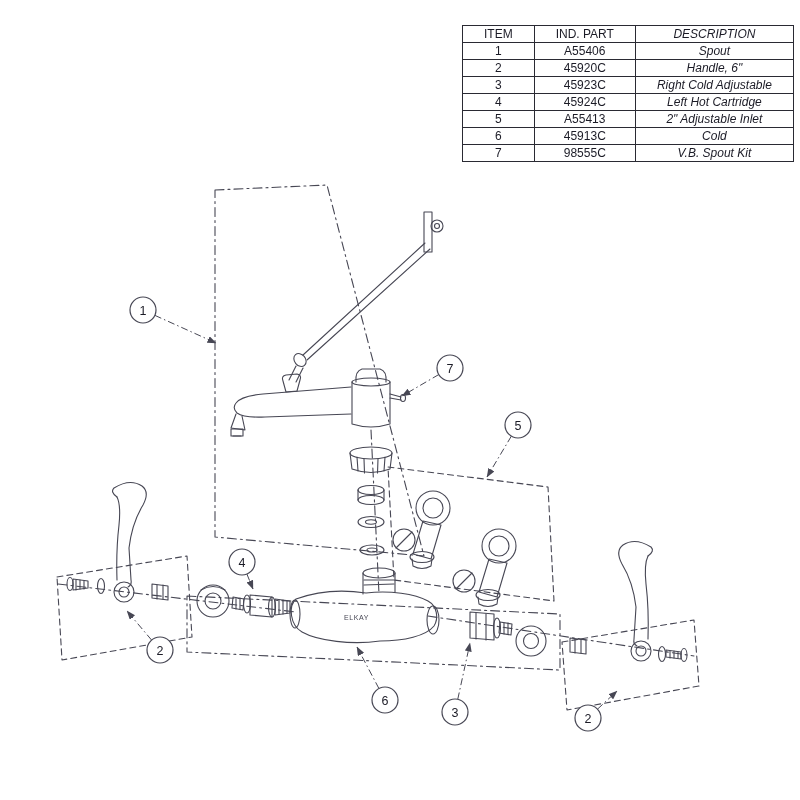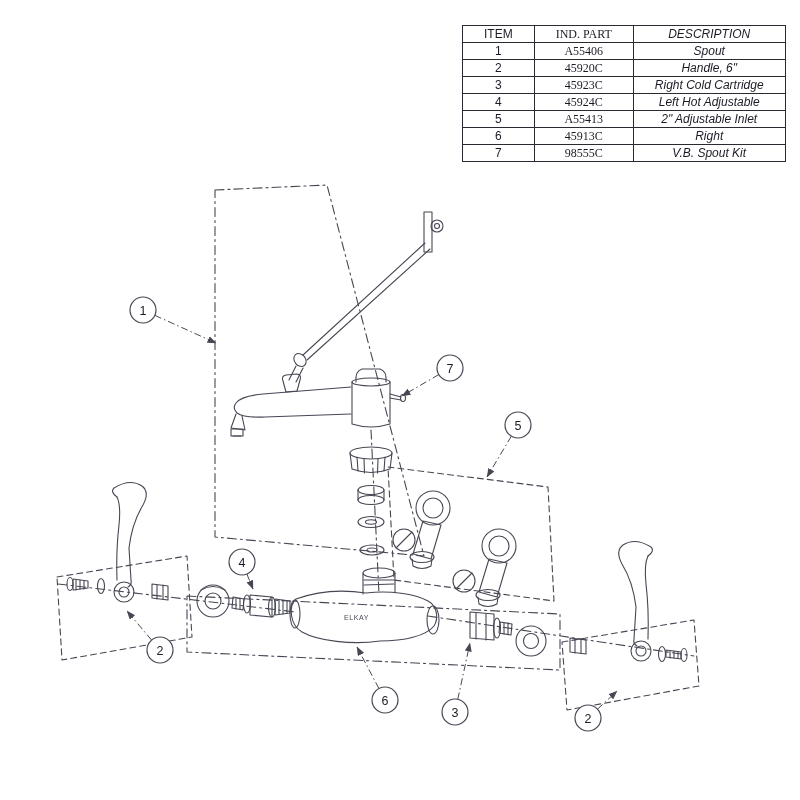--- a/index.html
+++ b/index.html
@@ -18,21 +18,21 @@
                   font-family:"Liberation Sans", sans-serif; stroke:none; }
   .brand { font-size:7px; letter-spacing:0.6px; fill:#474754; stroke:none;
            font-family:"Liberation Sans", sans-serif; }
 
   
   .parts-table-wrap { position:absolute; left:462px; top:25px; }
   table { border-collapse:collapse; font-size:12px; color:#1b1b26; background:#fff; }
   th, td { border:1px solid #2a2a33; padding:0 21px; text-align:center;
            height:17px; font-weight:normal; white-space:nowrap; }
   th:nth-child(1), td:nth-child(1) { width:48px; }
-  th:nth-child(2), td:nth-child(2) { width:94px;font-family:Liberation Serif, serif; }
+  th:nth-child(2), td:nth-child(2) { width:94px; }
   th:nth-child(3), td:nth-child(3) { width:132px;font-style:italic; }
   td.left { text-align:center; }
 </style>
 </head>
 <body>
 
 <div class="canvas">
 
   <svg id="diagram" viewBox="0 0 800 800" xmlns="http://www.w3.org/2000/svg">
     <defs>
@@ -276,36 +276,36 @@
             <td class="left">Spout</td>
           </tr>
           <tr>
             <td>2</td>
             <td>45920C</td>
             <td class="left">Handle, 6"</td>
           </tr>
           <tr>
             <td>3</td>
             <td>45923C</td>
-            <td class="left">Right Cold Cartridge</td>
+            <td class="left">Right Cold Adjustable</td>
           </tr>
           <tr>
             <td>4</td>
             <td>45924C</td>
-            <td class="left">Left Hot Adjustable</td>
+            <td class="left">Left Hot Cartridge</td>
           </tr>
           <tr>
             <td>5</td>
             <td>A55413</td>
             <td class="left">2" Adjustable Inlet</td>
           </tr>
           <tr>
             <td>6</td>
             <td>45913C</td>
-            <td class="left">Right</td>
+            <td class="left">Cold</td>
           </tr>
           <tr>
             <td>7</td>
             <td>98555C</td>
             <td class="left">V.B. Spout Kit</td>
           </tr>
         </tbody>
     </table>
   </div>
 

